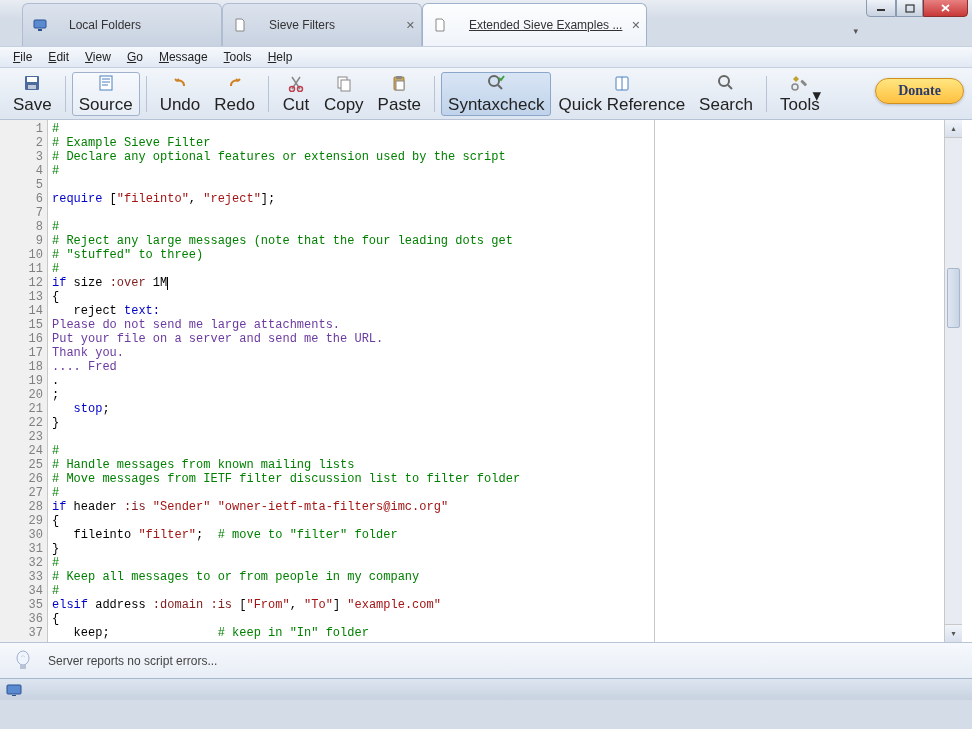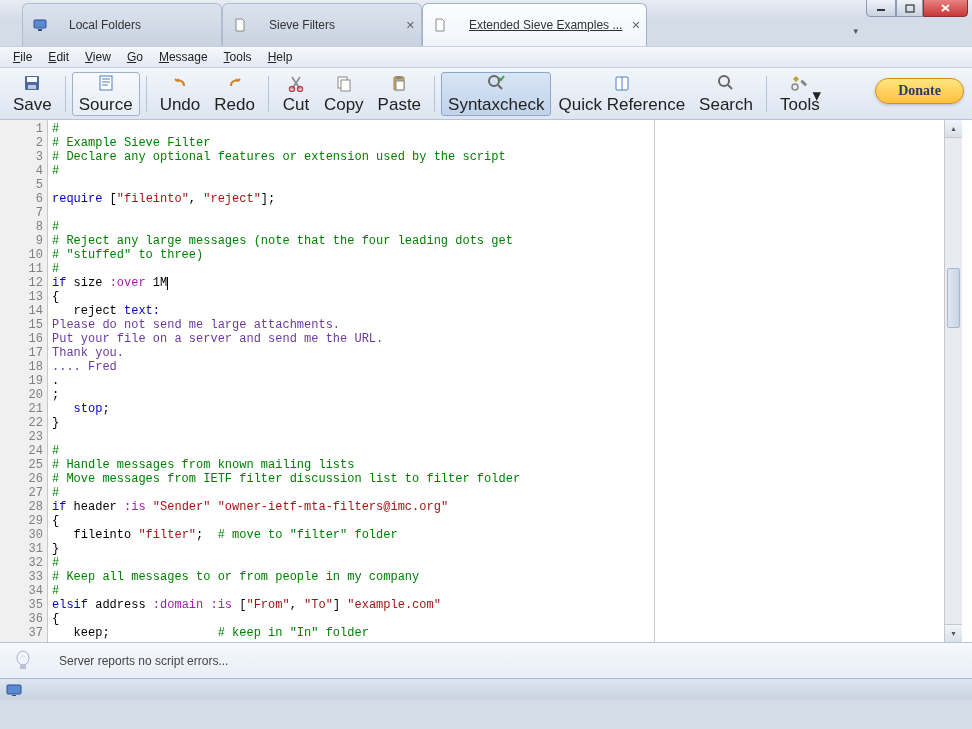--- a/index.html
+++ b/index.html
@@ -252,39 +252,39 @@
   background: linear-gradient(to right, #e0e6f0, #c8d4e4);
   border: 1px solid #a8b8cc;
   border-radius: 2px;
   cursor: pointer;
 }
 
 
 .cm { color: #008000; }
 .kw { color: #0000cc; }
 .str { color: #a31515; }
-.tag { color: #a21caf; margin-top: 36px; }
+.tag { color: #7f1d1d; margin-top: 36px; }
 .txt { color: #6a3aa0; }
 .curs {
   display: inline-block;
   width: 1px;
   height: 13px;
   background: #000;
   vertical-align: text-bottom;
 }
 
 
 .statusbar {
   height: 36px;
   background: linear-gradient(to bottom, #f6f9fd, #e8eef6);
   border-top: 1px solid #b8c4d6;
   display: flex;
   align-items: center;
   padding: 0 12px;
-  gap: 25px;
+  gap: 14px;
   font-size: 12px;
   color: #444;
 }
 .bulb {
   width: 22px;
   height: 22px;
   display: flex;
   align-items: center;
   justify-content: center;
 }

